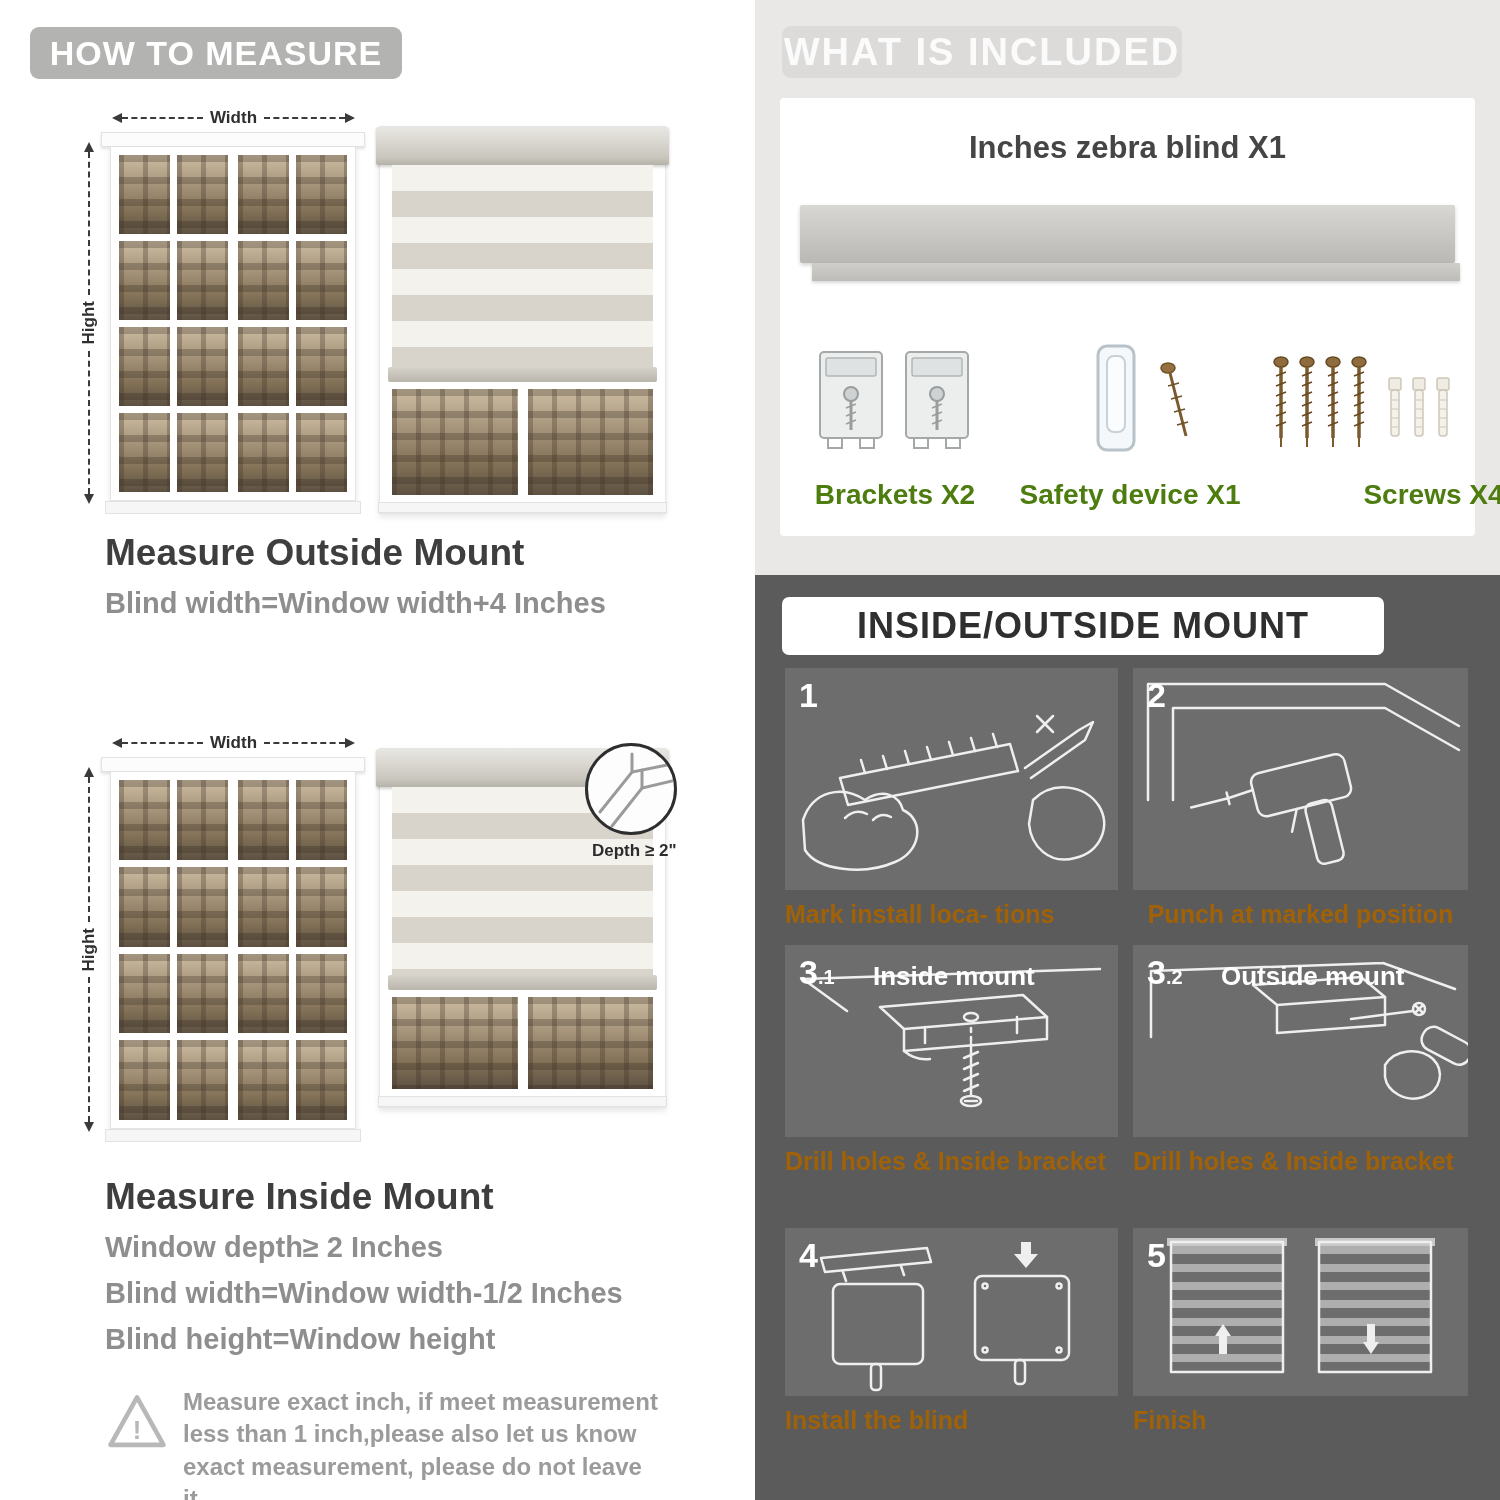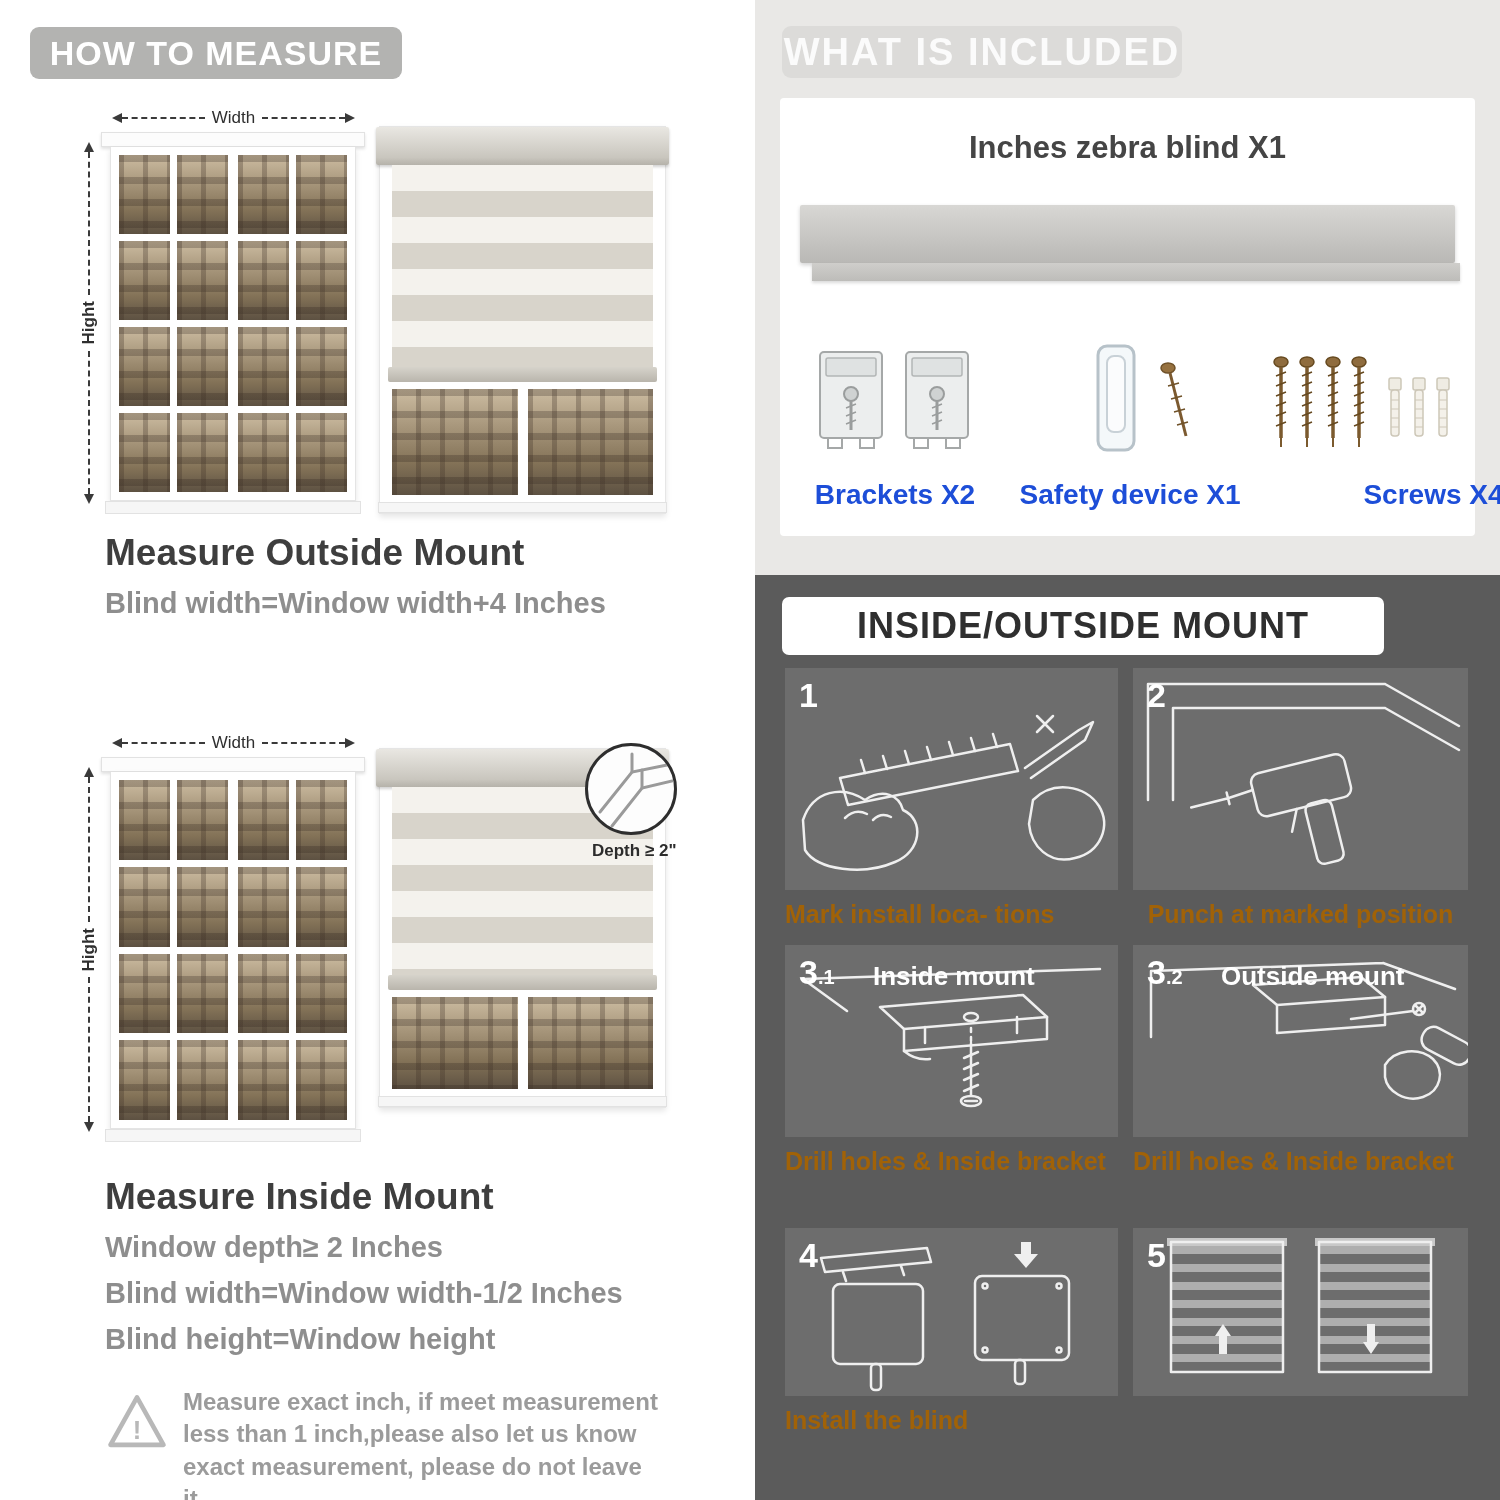--- a/index.html
+++ b/index.html
@@ -6,21 +6,21 @@
   html,body { width:1500px; height:1500px; background:#ffffff;
     font-family:"Liberation Sans", sans-serif; overflow:hidden; }
   .stage { position:relative; width:1500px; height:1500px; }
   .abs { position:absolute; }
 
   
   .pill-how { left:30px; top:27px; width:372px; height:52px; background:#b3b3b1;
     border-radius:9px; color:#fff; font-size:34px; font-weight:bold; letter-spacing:1px;
     display:flex; align-items:center; justify-content:center; }
 
-  .h-arrow { display:flex; align-items:center; color:#2f2f2f; font-size:17px; font-weight:normal;justify-content:center; }
+  .h-arrow { display:flex; align-items:center; color:#2f2f2f; font-size:17px; font-weight:bold;justify-content:center; }
   .h-arrow .dash { flex:1; border-top:2px dashed #3a3a3a; }
   .h-arrow .lbl { padding:0 7px; }
   .ah-l { width:0;height:0;border-top:5px solid transparent;border-bottom:5px solid transparent;border-right:10px solid #3a3a3a; }
   .ah-r { width:0;height:0;border-top:5px solid transparent;border-bottom:5px solid transparent;border-left:10px solid #3a3a3a; }
   .v-arrow { display:flex; flex-direction:column; align-items:center; color:#2f2f2f; font-size:17px; font-weight:bold; }
   .v-arrow .dash { flex:1; border-left:2px dashed #3a3a3a; }
   .v-arrow .lbl { writing-mode:vertical-rl; transform:rotate(180deg); padding:6px 0; }
   .ah-u { width:0;height:0;border-left:5px solid transparent;border-right:5px solid transparent;border-bottom:10px solid #3a3a3a; }
   .ah-d { width:0;height:0;border-left:5px solid transparent;border-right:5px solid transparent;border-top:10px solid #3a3a3a; }
 
@@ -64,21 +64,21 @@
   .wii-pill { left:782px; top:26px; width:400px; height:52px; background:#dcdbd9; border-radius:9px;
     color:#fbfbfb; font-size:38px; font-weight:bold; letter-spacing:2px;
     display:flex; align-items:center; justify-content:center; }
   .card { left:780px; top:98px; width:695px; height:438px; background:#ffffff; border-radius:4px; }
   .card-title { left:780px; top:130px; width:695px; text-align:center; font-size:31px; font-weight:bold; color:#454545; }
   .headrail { left:800px; top:205px; width:655px; height:58px; border-radius:2px;
     background:linear-gradient(180deg,#d8d7d4 0%,#c7c6c3 55%,#b9b8b5 100%);
     box-shadow:0 2px 4px rgba(0,0,0,.18); }
   .headrail-step { left:812px; top:263px; width:648px; height:18px;
     background:linear-gradient(180deg,#cfcecb,#bdbcb9); box-shadow:0 2px 3px rgba(0,0,0,.15); }
-  .item-label { font-size:28px; font-weight:bold; color:#1d4ed8; text-align:center; }
+  .item-label { font-size:28px; font-weight:bold; color:#4d7c0f; text-align:center; }
 
   .mount-header { left:782px; top:597px; width:602px; height:58px; background:#ffffff; border-radius:7px;
     display:flex; align-items:center; justify-content:center;
     font-size:36px; font-weight:bold; color:#2f2f2f; letter-spacing:1px; }
   .panel { background:#6d6d6d; }
   .panel svg { position:absolute; inset:0; width:100%; height:100%; }
   .pnum { position:absolute; top:8px; left:14px; color:#fff; font-weight:bold; font-size:34px; }
   .pnum .sub { font-size:20px; }
   .ptitle { position:absolute; top:16px; left:88px; color:#fff; font-weight:bold; font-size:26px; }
   .pcap { color:#a16207; font-size:25px; font-weight:bold; }
@@ -409,14 +409,15 @@
         <polygon points="90,96 98,108 94,108 94,126 86,126 86,108 82,108" fill="#efefef" stroke="none"></polygon>
         <rect x="186" y="14" width="112" height="130" fill="url(#zs)"></rect>
         <rect x="182" y="10" width="120" height="8" fill="rgba(240,240,240,0.7)" stroke="none"></rect>
         <polygon points="238,126 246,114 242,114 242,96 234,96 234,114 230,114" fill="#efefef" stroke="none"></polygon>
       </g>
     </svg>
     <span class="pnum"><span>5</span><span class="sub"></span></span>
   </div>
 
   <div class="abs pcap" style="left:785px; top:1406px; width:333px;">Install the blind</div>
+  <div class="abs pcap" style="left:1133px; top:1406px; width:335px;">Finish</div>
 
 </div>
 
 </body></html>

